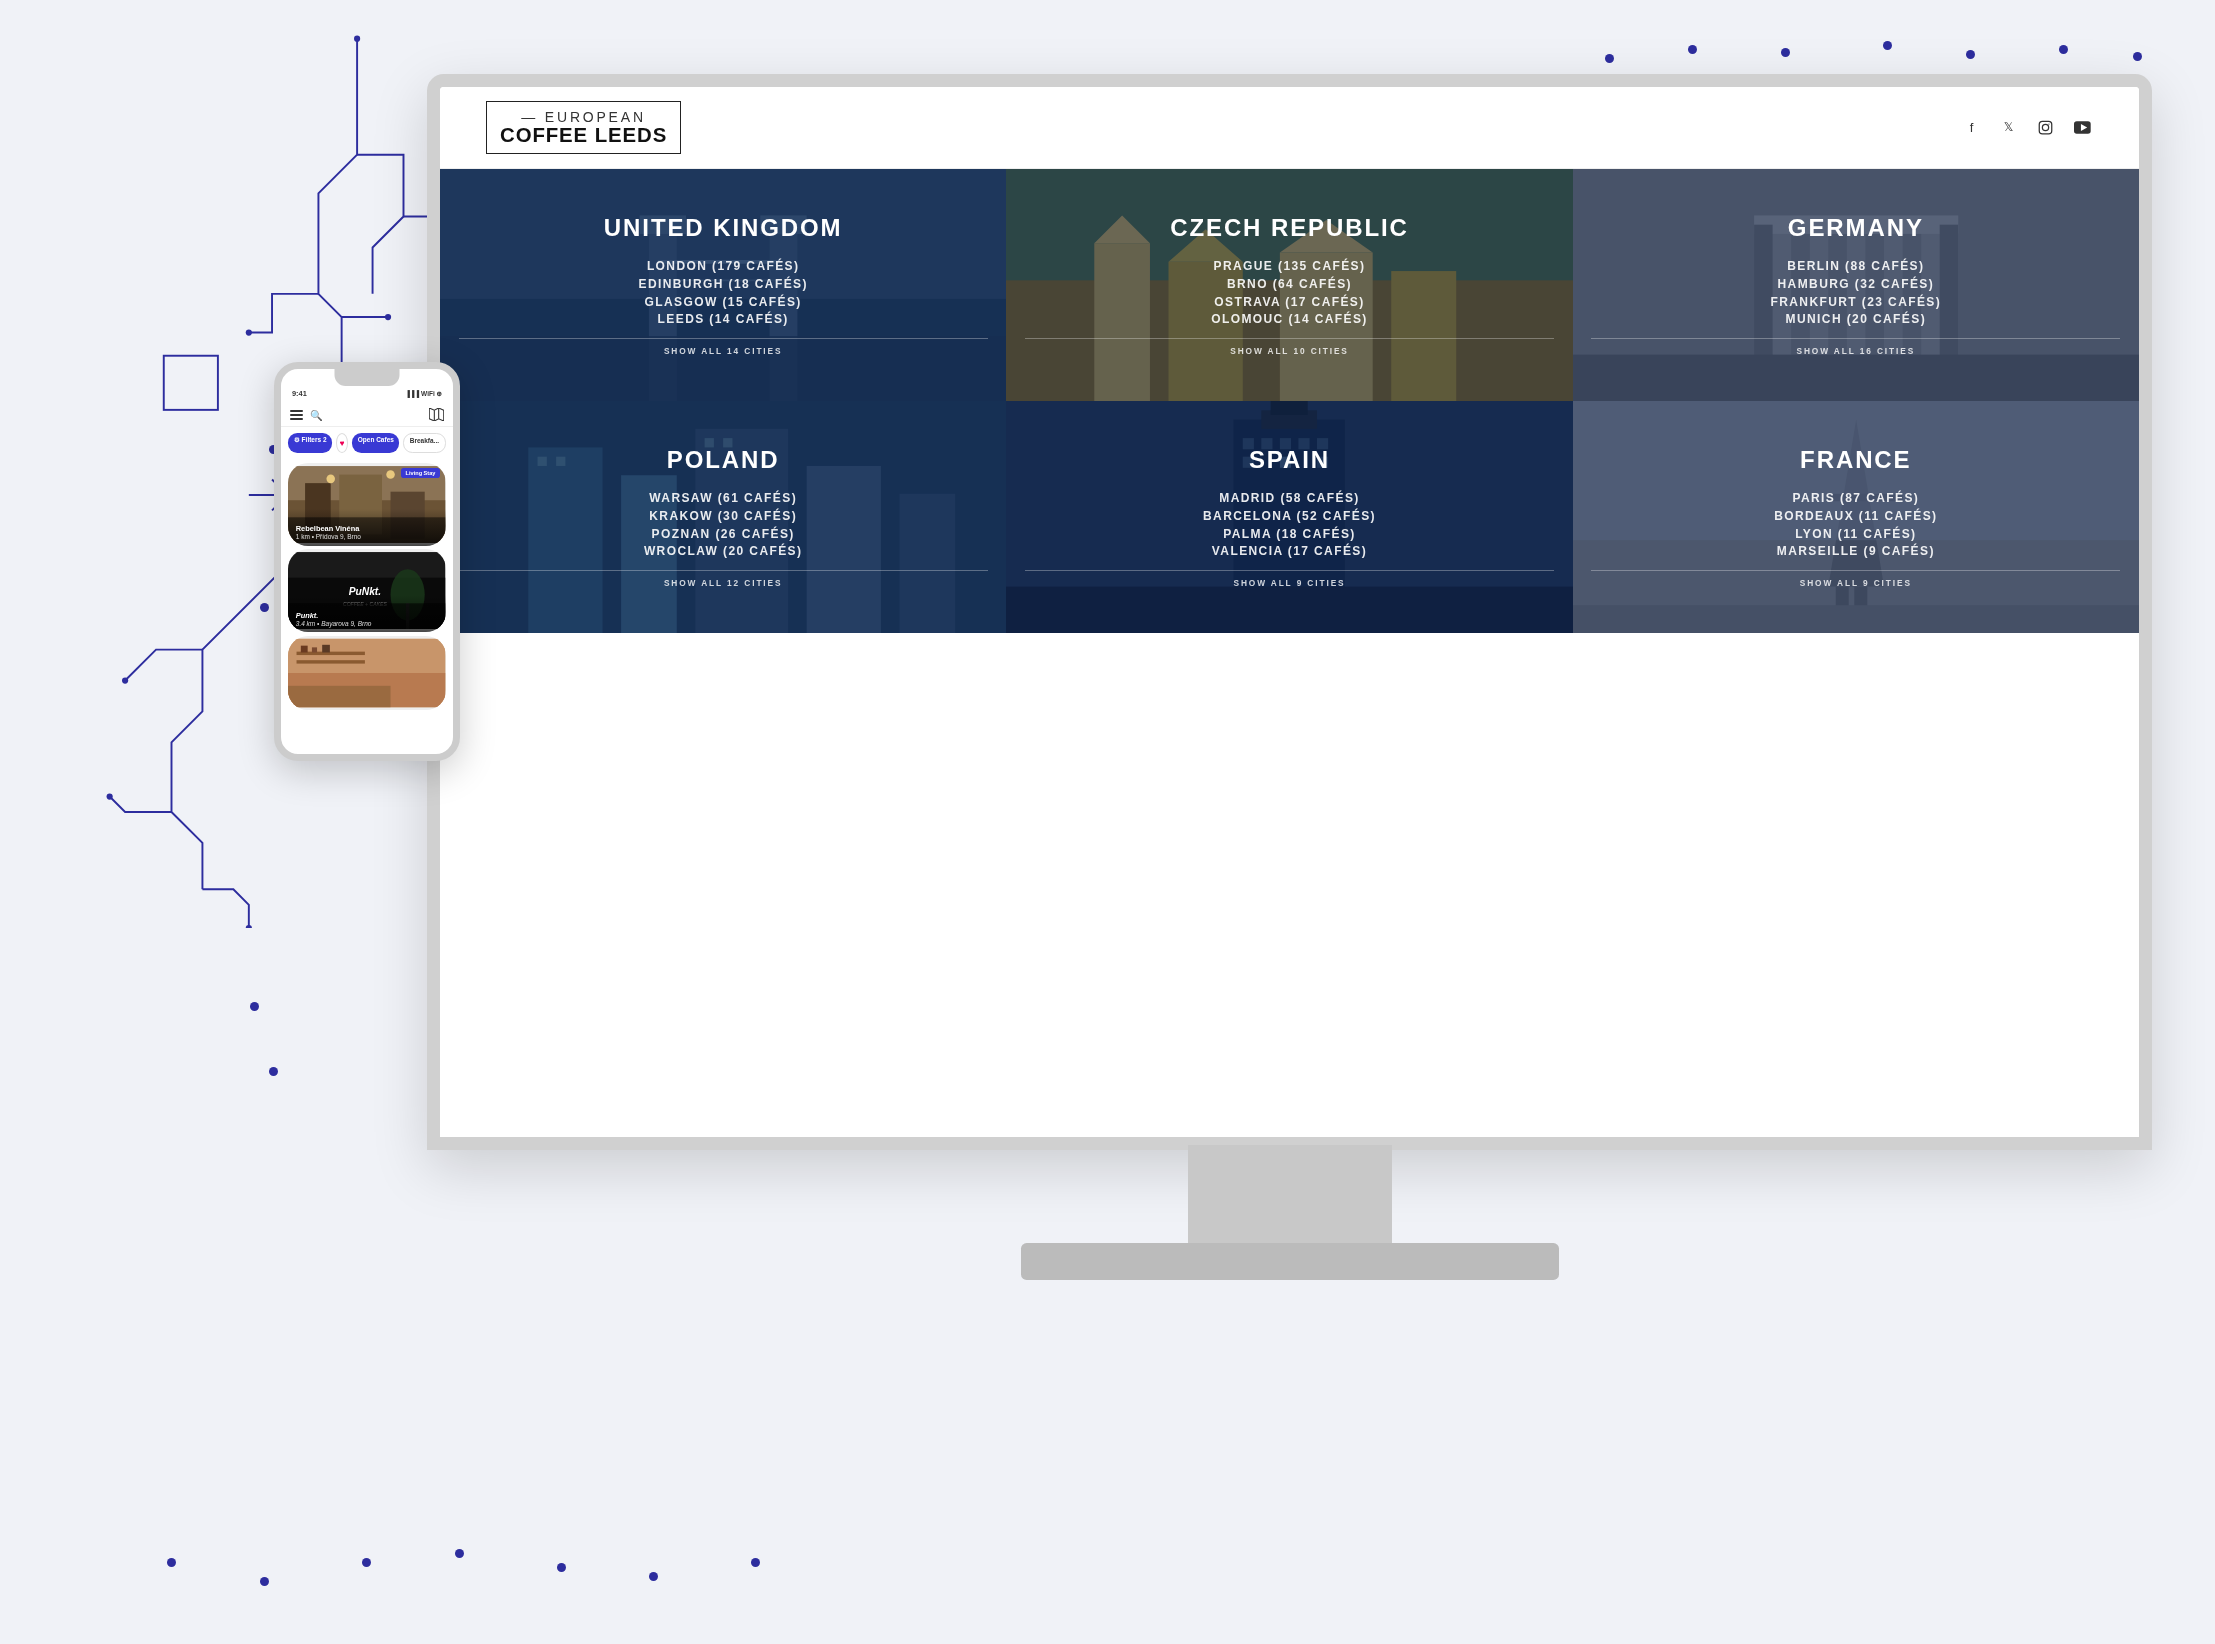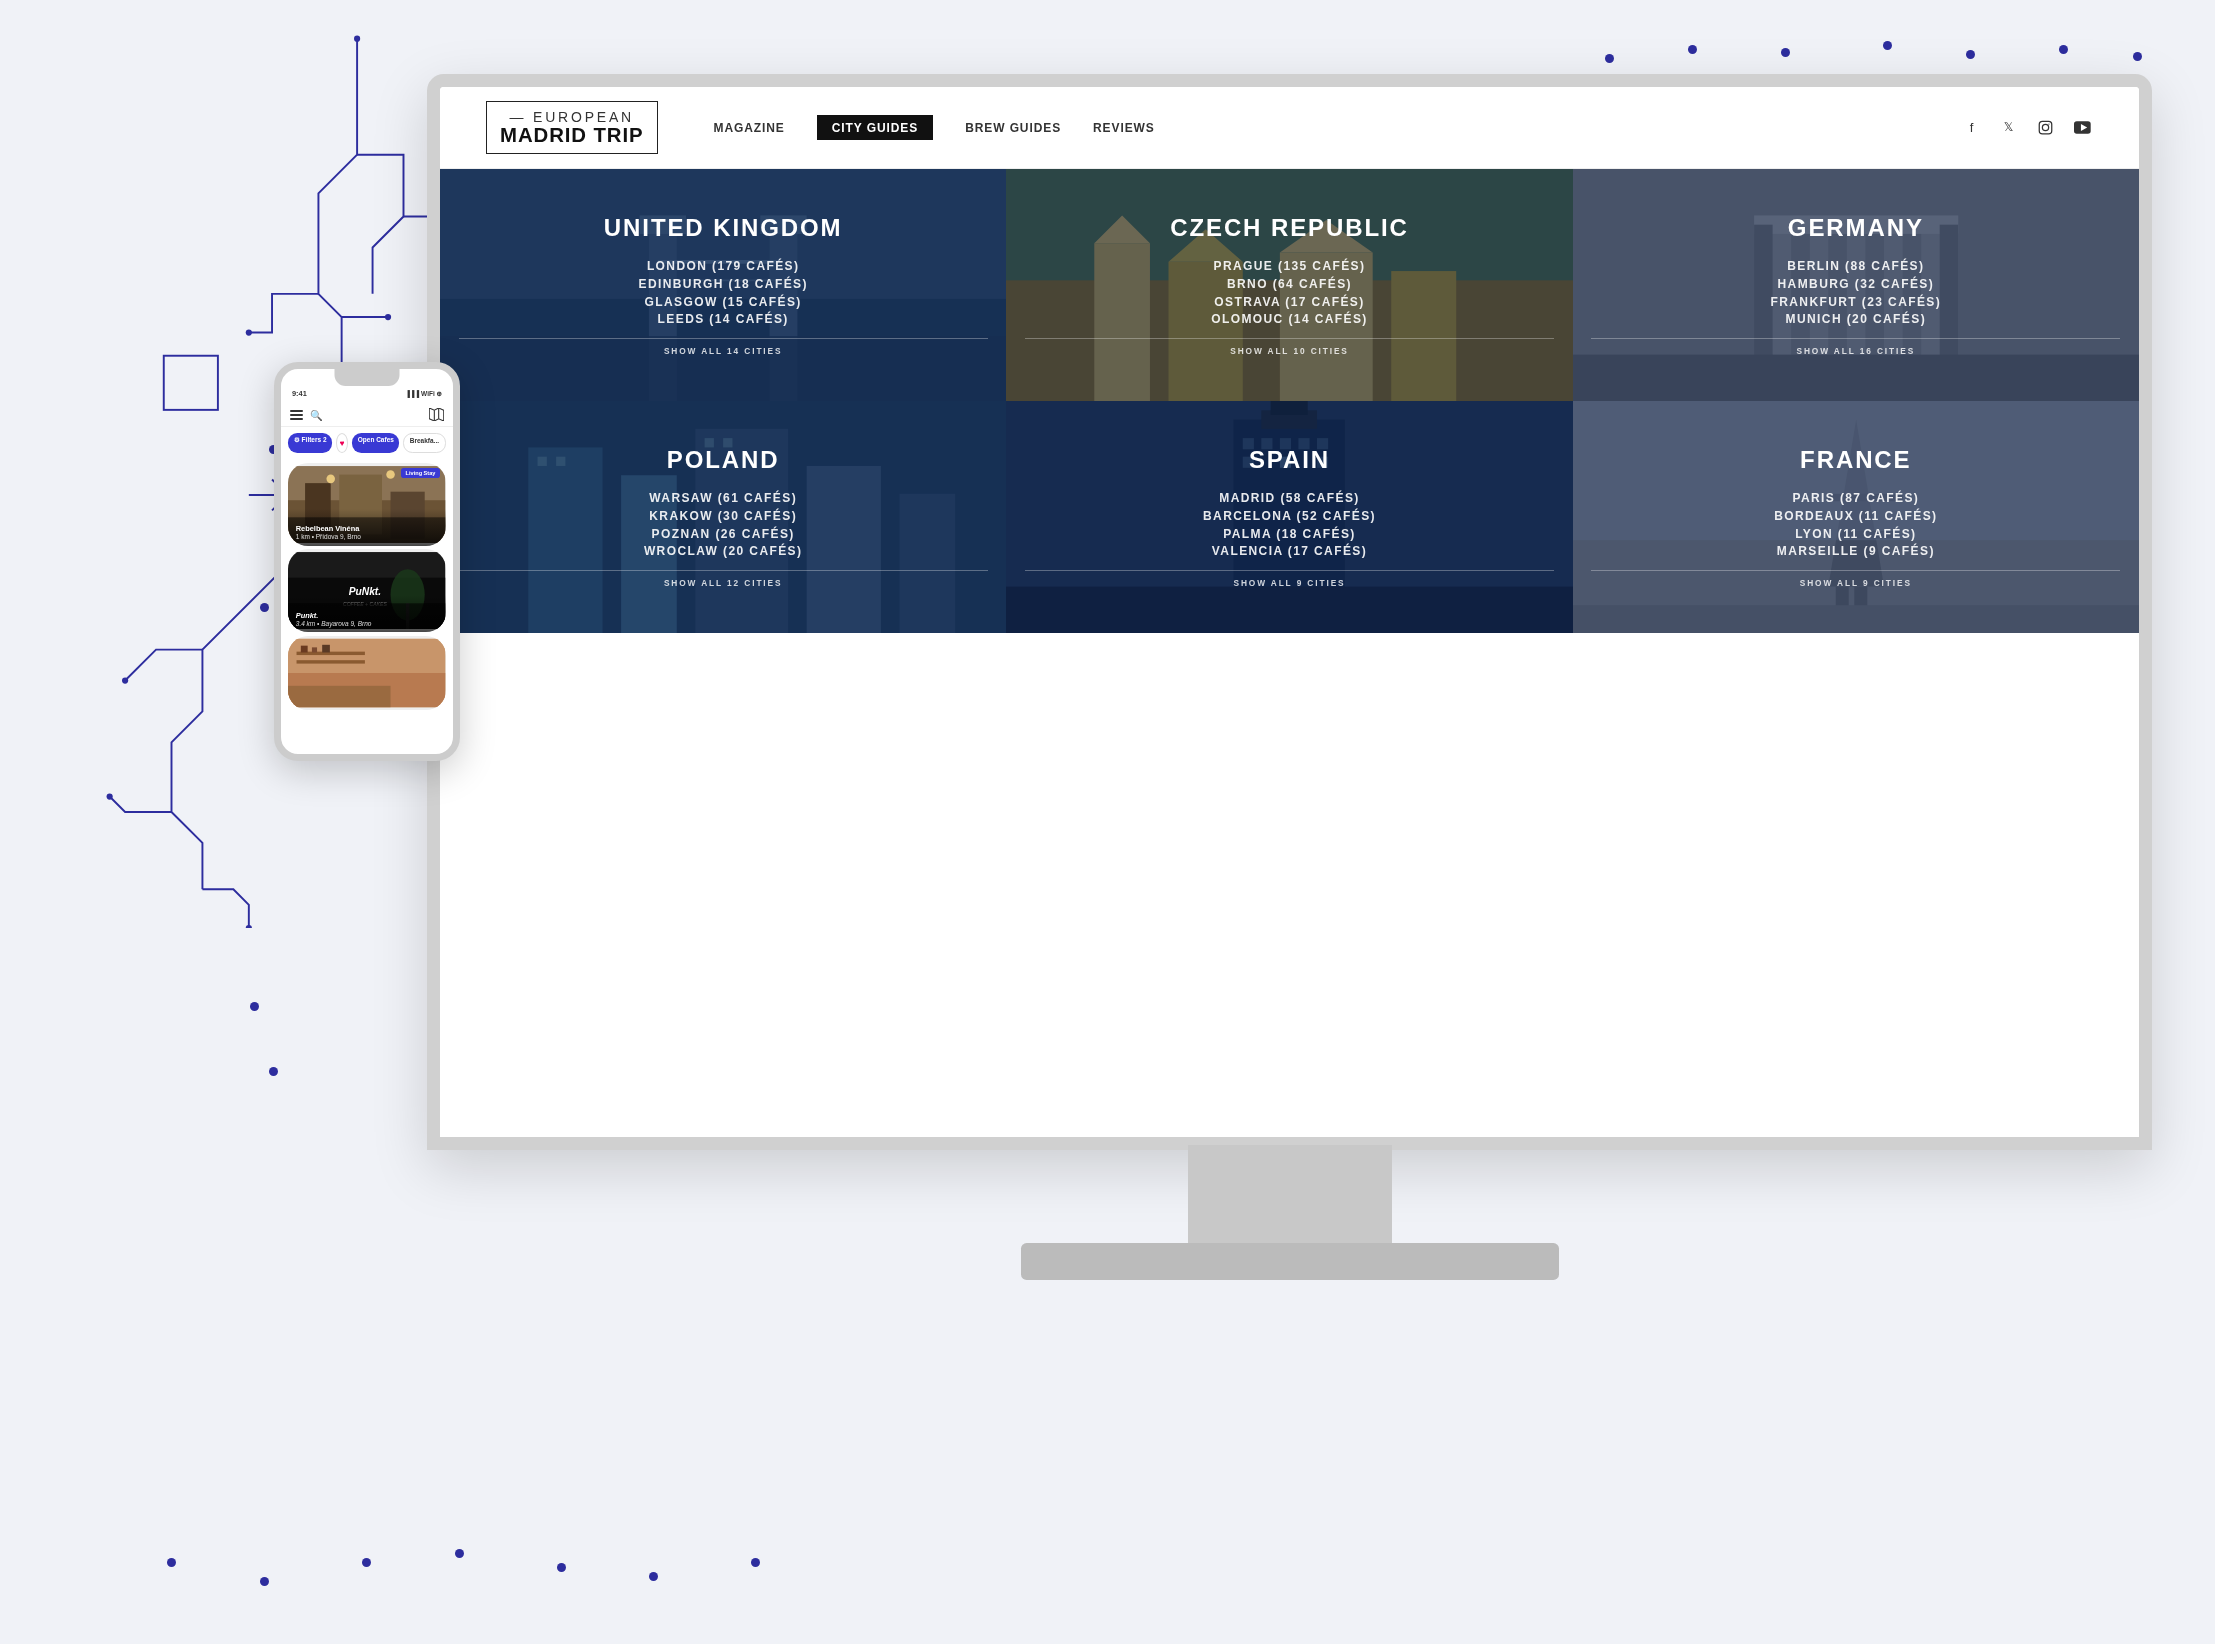--- a/index.html
+++ b/index.html
@@ -468,27 +468,21 @@
 </svg>
 
 <div class="monitor-wrapper">
   <div class="monitor-screen">
 
     <div class="website">
 
       <nav class="nav">
         <div class="logo-box">
           <span class="logo-top">— EUROPEAN</span>
-          <span class="logo-main">MADRID TRIP</span>
-        </div>
-        <div class="nav-links">
-          <a class="nav-link">MAGAZINE</a>
-          <a class="nav-link active">CITY GUIDES</a>
-          <a class="nav-link">BREW GUIDES</a>
-          <a class="nav-link">REVIEWS</a>
+          <span class="logo-main">COFFEE LEEDS</span>
         </div>
         <div class="nav-social">
           <span class="social-icon">f</span>
           <span class="social-icon" style="font-size:12px;">𝕏</span>
           <span class="social-icon">
             <svg width="15" height="15" viewBox="0 0 24 24" fill="none" stroke="#333" stroke-width="2">
               <rect x="2" y="2" width="20" height="20" rx="5"></rect>
               <circle cx="12" cy="12" r="5"></circle>
               <circle cx="17.5" cy="6.5" r="1" fill="#333" stroke="none"></circle>
             </svg>

